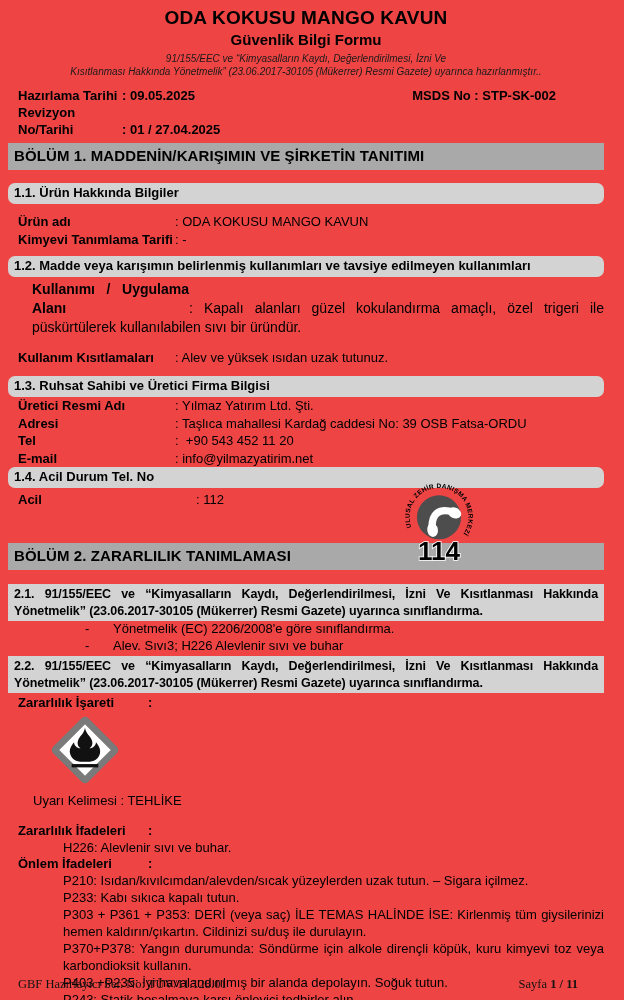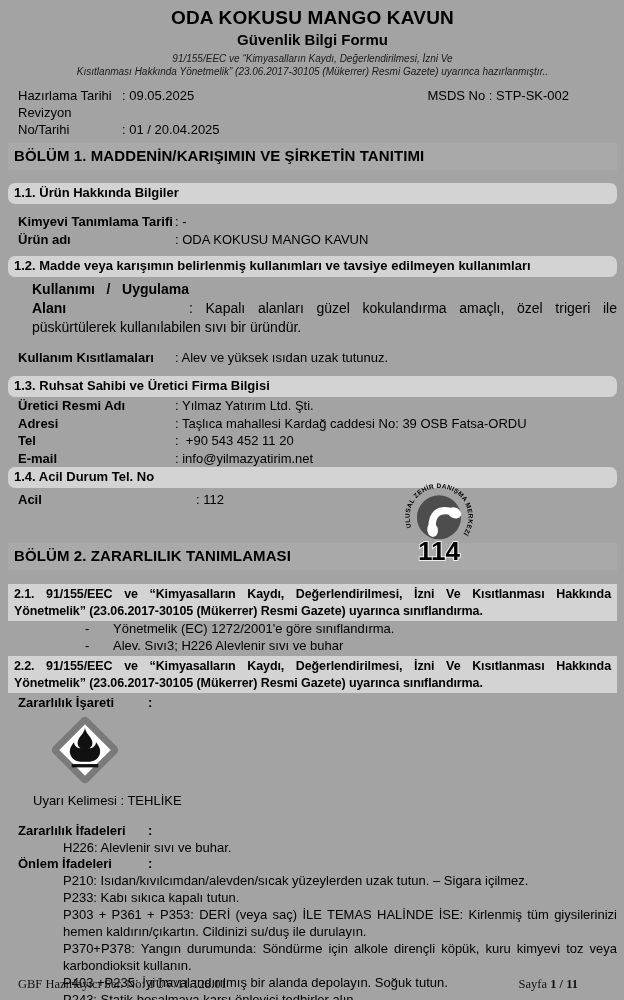--- a/index.html
+++ b/index.html
@@ -1,25 +1,25 @@
 <!DOCTYPE html>
 <html lang="tr"><head>
 <meta charset="utf-8">
 <title>Güvenlik Bilgi Formu</title>
 <style>
   html,body { margin:0; padding:0; background:#fff; }
   body { width:624px; height:1000px; font-family:"Liberation Sans", sans-serif; color:#000; }
-  .page { position:relative; width:624px; height:1000px; box-sizing:border-box; padding:6px 7px 0 8px; background:#a3a3a3; overflow:hidden; }
+  .page { position:relative; width:624px; height:1000px; box-sizing:border-box; padding:6px 20px 0 8px; background:#ef4444; overflow:hidden; }
 
   
   .doc-title    { font-size:19px; font-weight:700; text-align:center; line-height:23px; letter-spacing:.2px; }
   .doc-subtitle { font-size:15px; font-weight:700; text-align:center; line-height:18px; margin-top:2px; }
   .doc-reg      { font-size:10px; font-style:italic; text-align:center; line-height:13px; margin-top:3px; color:#1a1a1a; }
 
-  .meta { display:flex; justify-content:space-between; font-size:13px; font-weight:400; margin-top:9px; line-height:17px; padding:0 0 0 10px;gap:30px; }
+  .meta { display:flex; justify-content:space-between; font-size:13px; font-weight:700; margin-top:9px; line-height:17px; padding:0 0 0 10px;gap:30px; }
   .meta-lbl { display:inline-block; width:104px; }
   .meta-right { padding-right:48px; white-space:nowrap; }
 
   
   .secbar { background:#a9a9a9; color:#000; font-weight:700; font-size:15px; line-height:18px; padding:4px 6px 5px 6px; letter-spacing:.1px; }
   .subbar { background:#d3d3d3; color:#000; font-weight:700; font-size:13px; line-height:16px; padding:2px 6px 3px 6px;border-radius:7px; }
   .grayblock { background:#d3d3d3; color:#000; font-weight:700; font-size:12.5px; line-height:16.5px; padding:2px 6px 2px 6px; text-align:justify; letter-spacing:-.1px; }
 
   
   .rows  { margin-left:10px; font-size:13px; }
@@ -67,37 +67,37 @@
     <div>91/155/EEC ve “Kimyasalların Kaydı, Değerlendirilmesi, İzni Ve</div>
     <div>Kısıtlanması Hakkında Yönetmelik” (23.06.2017-30105 (Mükerrer) Resmi Gazete) uyarınca hazırlanmıştır..</div>
   </div>
 
   <div class="meta">
     <div class="meta-left">
       <div>
         <span class="meta-lbl">Hazırlama Tarihi</span><span>: 09.05.2025</span>
       </div>
       <div>
-        <span class="meta-lbl">Revizyon No/Tarihi</span><span>: 01 / 20.04.2025</span>
+        <span class="meta-lbl">Revizyon No/Tarihi</span><span>: 01 / 27.04.2025</span>
       </div>
     </div>
     <div class="meta-right">MSDS No : STP-SK-002</div>
   </div>
 
   <div class="secbar mt5">BÖLÜM 1. MADDENİN/KARIŞIMIN VE ŞİRKETİN TANITIMI</div>
 
   <div class="subbar mt13">1.1. Ürün Hakkında Bilgiler</div>
   <div class="rows mt9">
     <div class="row">
+      <span class="lbl w157">Ürün adı</span>
+      <span class="val">: ODA KOKUSU MANGO KAVUN</span>
+    </div>
+    <div class="row">
       <span class="lbl w157">Kimyevi Tanımlama Tarifi</span>
       <span class="val">: -</span>
-    </div>
-    <div class="row">
-      <span class="lbl w157">Ürün adı</span>
-      <span class="val">: ODA KOKUSU MANGO KAVUN</span>
     </div>
   </div>
 
   <div class="subbar mt7">1.2. Madde veya karışımın belirlenmiş kullanımları ve tavsiye edilmeyen kullanımları</div>
   <div class="para mt3">
     <span class="ilbl">Kullanımı / Uygulama Alanı</span><span>: Kapalı alanları güzel kokulandırma amaçlı, özel trigeri ile püskürtülerek kullanılabilen sıvı bir üründür.</span>
   </div>
   <div class="rows mt12">
     <div class="row">
       <span class="lbl w157">Kullanım Kısıtlamaları</span>
@@ -152,21 +152,21 @@
       <text x="50" y="94" font-size="32" font-weight="bold" text-anchor="middle" fill="#000" stroke="#fff" stroke-width="2" paint-order="stroke" font-family="Liberation Sans, sans-serif">114</text>
     </svg>
   </div>
 
   <div class="secbar">BÖLÜM 2. ZARARLILIK TANIMLAMASI</div>
 
   <div class="grayblock mt14">2.1. 91/155/EEC ve “Kimyasalların Kaydı, Değerlendirilmesi, İzni Ve Kısıtlanması Hakkında Yönetmelik” (23.06.2017-30105 (Mükerrer) Resmi Gazete) uyarınca sınıflandırma.</div>
   <div>
     <div class="dash-item">
       <span class="dash">-</span>
-      <span>Yönetmelik (EC) 1272/2001'e göre sınıflandırma.</span>
+      <span>Yönetmelik (EC) 2206/2008'e göre sınıflandırma.</span>
     </div>
     <div class="dash-item">
       <span class="dash">-</span>
       <span>Alev. Sıvı3; H226 Alevlenir sıvı ve buhar</span>
     </div>
   </div>
   <div class="grayblock" style="margin-top:2px;">2.2. 91/155/EEC ve “Kimyasalların Kaydı, Değerlendirilmesi, İzni Ve Kısıtlanması Hakkında Yönetmelik” (23.06.2017-30105 (Mükerrer) Resmi Gazete) uyarınca sınıflandırma.</div>
 
   <div class="hazrow" style="margin-top:2px;">
     <span class="hazlbl">Zararlılık İşareti</span>

